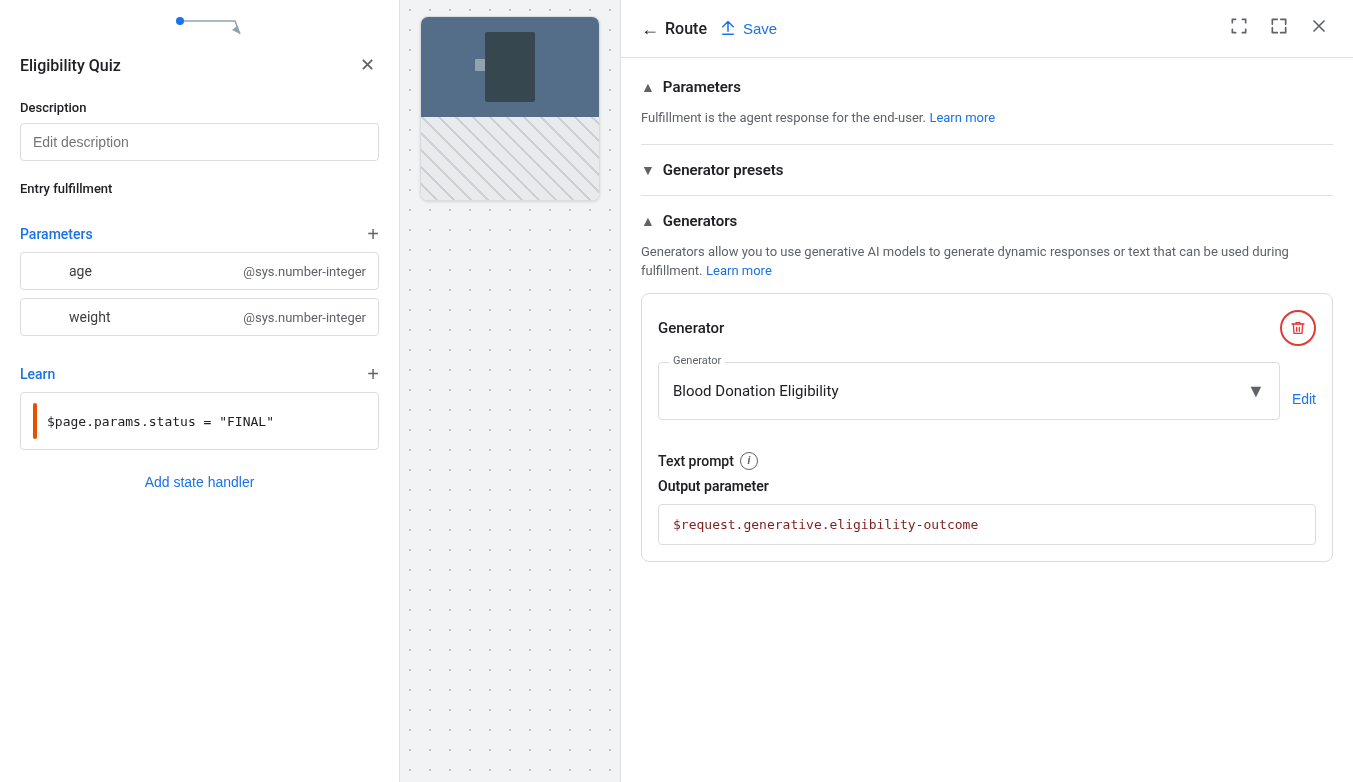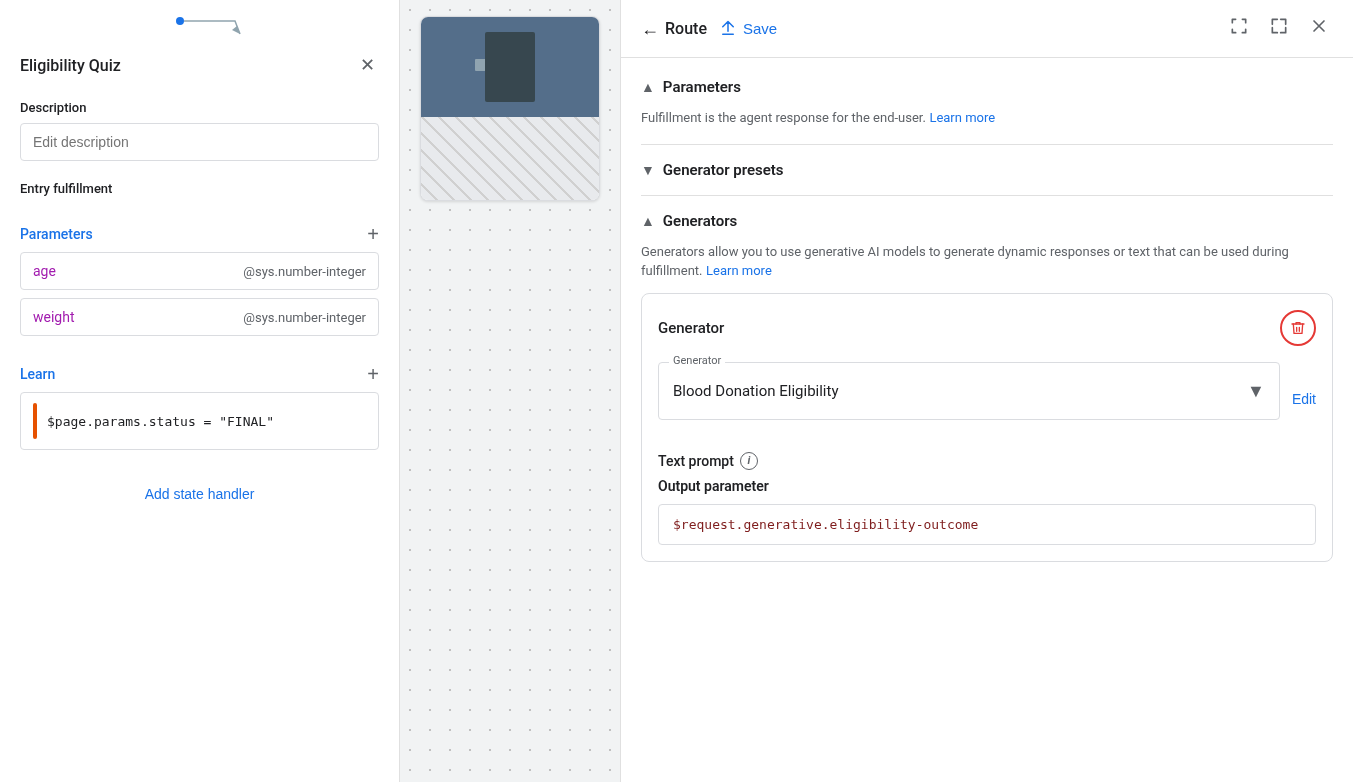--- a/index.html
+++ b/index.html
@@ -97,21 +97,22 @@
       justify-content: space-between;
       border: 1px solid #dadce0;
       border-radius: 4px;
       padding: 10px 12px;
       margin-bottom: 8px;
       background: #fff;
     }
 
     .param-name {
       font-size: 14px;
-      color: #a21caf;
+      color: #404040;
+      margin-left: 36px;
     }
 
     .param-type {
       font-size: 13px;
       color: #5f6368;
     }
 
     .route-row {
       display: flex;
       align-items: center;
@@ -134,21 +135,21 @@
     .route-text {
       font-size: 13px;
       color: #202124;
       font-family: monospace;
     }
 
     .add-handler {
       font-size: 14px;
       color: #1a73e8;
       font-weight: 500;
-      margin-top: 28px;
+      margin-top: 16px;
       cursor: pointer;
       background: none;
       border: none;
     }
 
     
     .middle-canvas {
       width: 220px;
       background: #f1f3f4;
       background-image: radial-gradient(circle, #c0c0c0 1px, transparent 1px);

